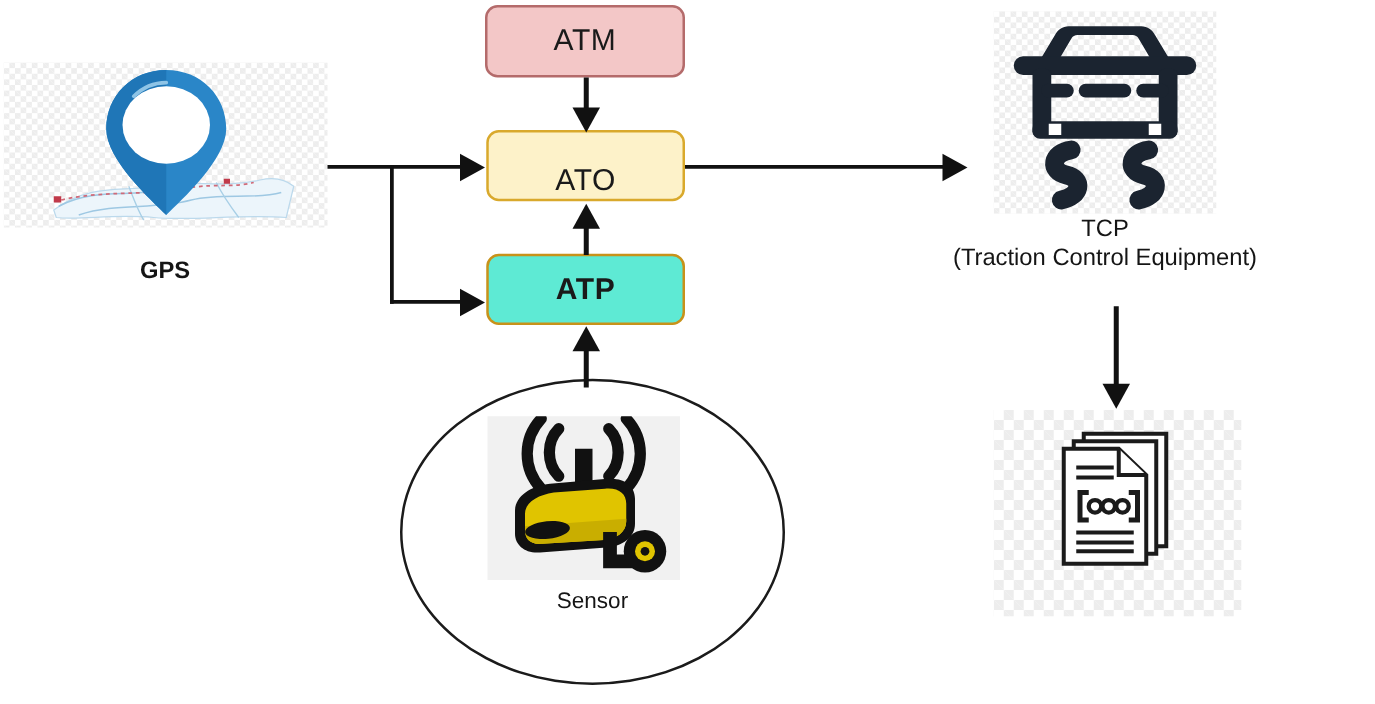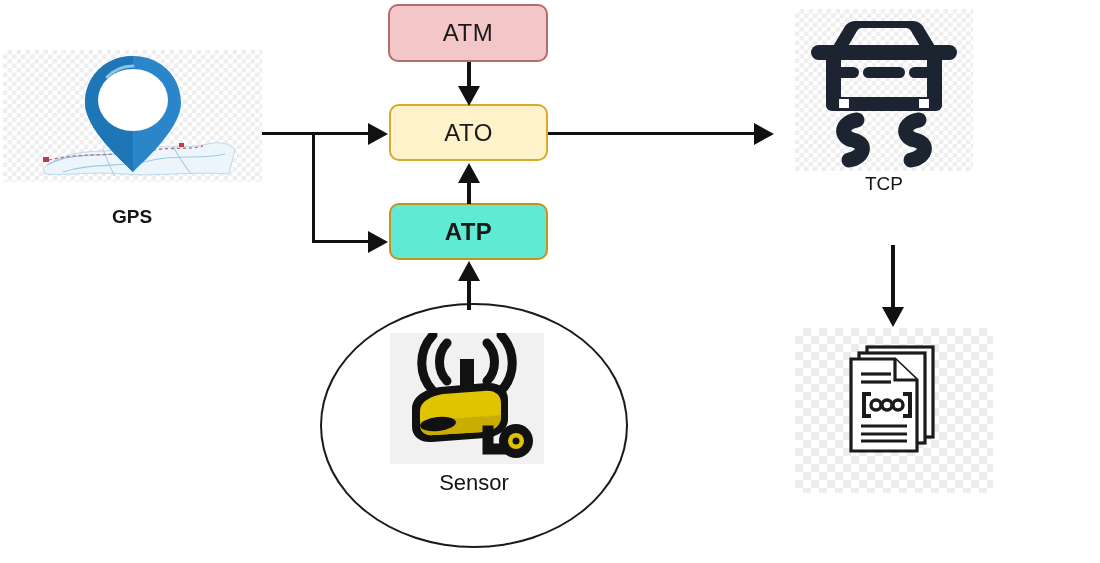--- a/index.html
+++ b/index.html
@@ -36,20 +36,21 @@
   }
   .box-atm {
     left: 388px; top: 4px; width: 160px; height: 58px;
     background: #f3c7c7;
     border: 2.5px solid #b46b6b;
   }
   .box-ato {
     left: 389px; top: 104px; width: 159px; height: 57px;
     background: #fdf2c9;
     border: 2.5px solid #d9a92c;
+    align-items: flex-end;
   }
   .box-atp {
     left: 389px; top: 203px; width: 159px; height: 57px;
     background: #5eead4;
     border: 2.5px solid #c8921a;
     font-weight: bold;
   }
 
   
   .ellipse {
@@ -99,21 +100,21 @@
     text-align: center;
     color: #151515;
     font-size: 19px;
     line-height: 1.22;
     white-space: nowrap;
   }
   .caption-sensor {
     position: absolute;
     text-align: center;
     color: #151515;
-    font-size: 22px;
+    font-size: 18px;
     line-height: 1.18;
   }
 
   
   .checker {
     position: absolute;
     background-color: #ffffff;
     background-image:
       linear-gradient(45deg, #ededed 25%, transparent 25%, transparent 75%, #ededed 75%),
       linear-gradient(45deg, #ededed 25%, transparent 25%, transparent 75%, #ededed 75%);
@@ -214,20 +215,21 @@
       <rect x="124" y="90" width="10" height="9" fill="#ffffff"></rect>
     </g>
 
     <g fill="none" stroke="#1b2430" stroke-width="15" stroke-linecap="round">
       <path d="M62 111 C46 113 44 128 58 131 C72 134 70 148 54 151"></path>
       <path d="M124 111 C108 113 106 128 120 131 C134 134 132 148 116 151"></path>
     </g>
   </svg>
   <div class="caption" style="left:684px; top:172px; width:400px;">
     <div>TCP</div>
+    <div>(Traction Control Equipment)</div>
   </div>
 
   <div class="checker abs" style="left:795px; top:328px; width:198px; height:165px;">
   </div>
   <svg class="icon-svg" viewBox="0 0 198 165" style="left:795px; top:328px; width:198px; height:165px;">
     <g fill="#ffffff" stroke="#1b1b1b" stroke-width="3.2">
       <rect x="72" y="19" width="66" height="90"></rect>
       <rect x="64" y="25" width="66" height="90"></rect>
       <path d="M56 31 L100 31 L122 52 L122 123 L56 123 Z"></path>
       <path d="M100 31 L100 52 L122 52" fill="#ffffff"></path>

